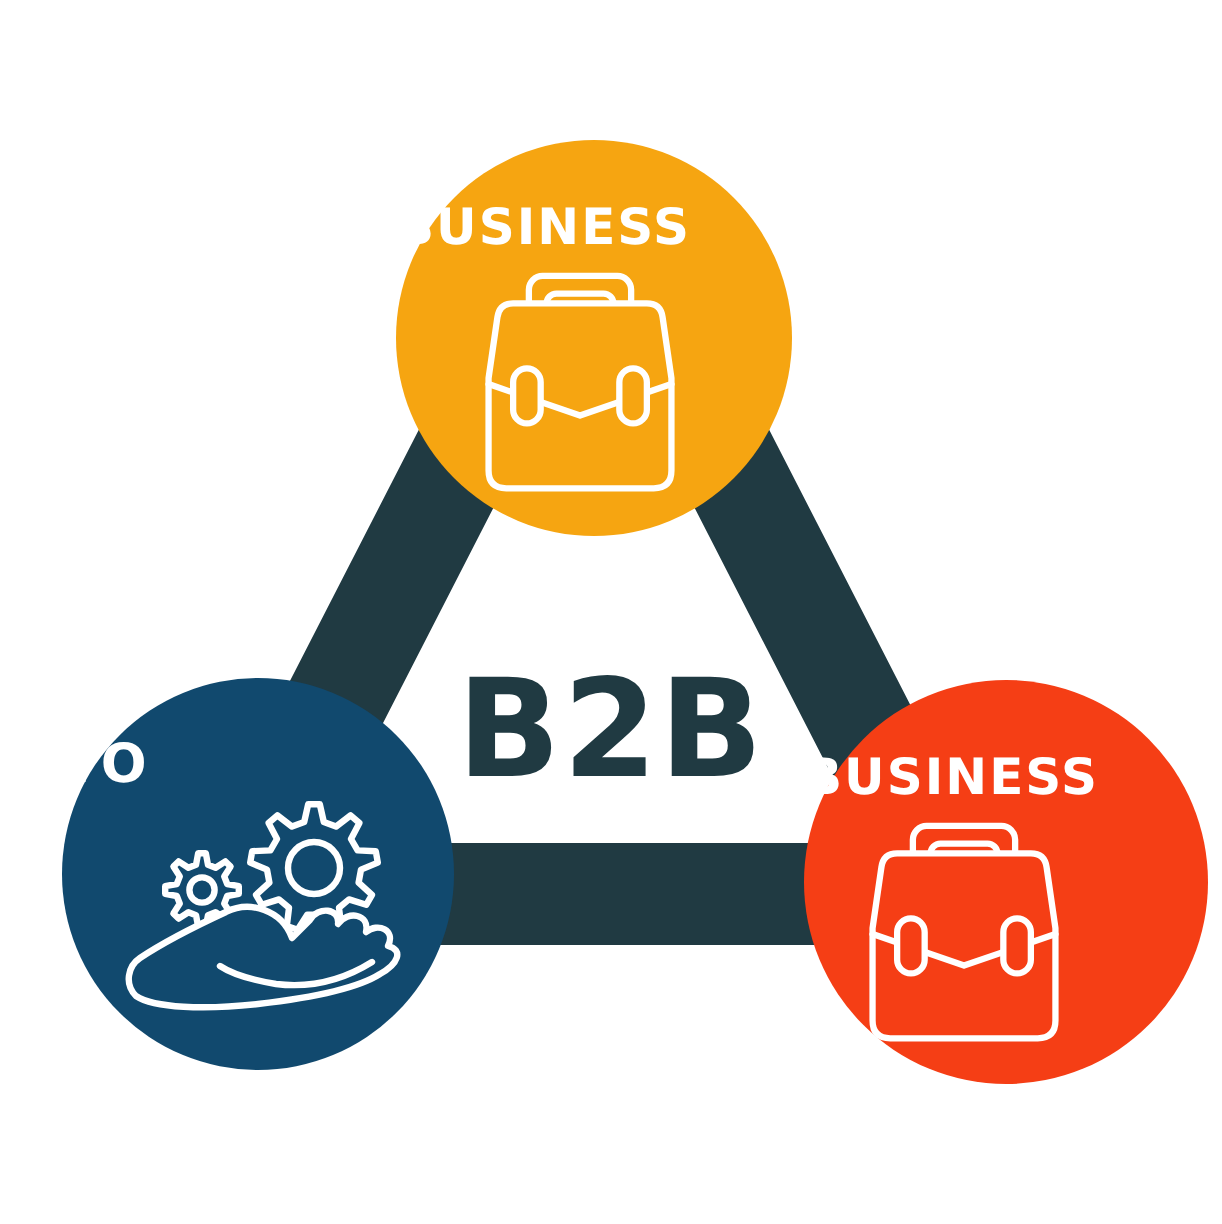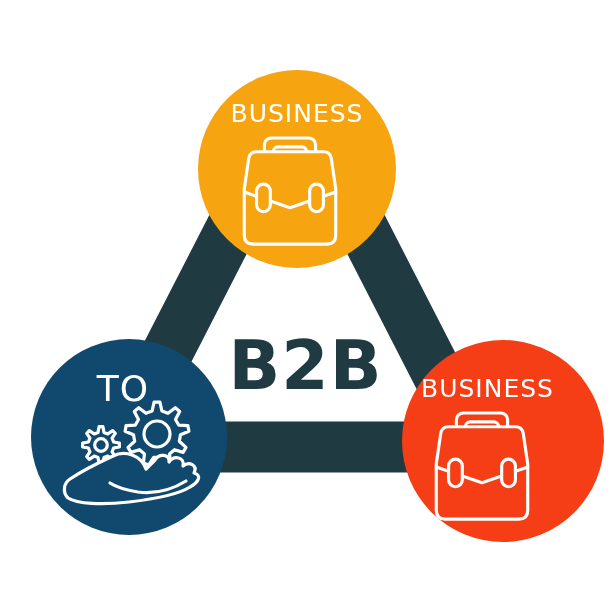--- a/index.html
+++ b/index.html
@@ -10,25 +10,25 @@
   .connector{position:absolute;left:0;top:0;}
   .acronym{
     position:absolute;left:0;top:329px;width:611px;text-align:center;
     font-size:68px;font-weight:bold;letter-spacing:1px;line-height:1.1;
   }
   .node{position:absolute;border-radius:50%;}
   .node-top{left:198px;top:70px;width:198px;height:198px;}
   .node-left{left:31px;top:339px;width:196px;height:196px;}
   .node-right{left:402px;top:340px;width:202px;height:202px;}
   .node-label{
-    position:absolute;left:0;right:0;text-align:center;color:#fff;
-    font-weight:normal;letter-spacing:1px;line-height:1.2;
+    position:absolute;left:0;right:0;color:#fff;
+    font-weight:bold;letter-spacing:1px;line-height:1.2;
   }
   .node-top .node-label{top:29px;font-size:25px;}
-  .node-left .node-label{top:28px;left:0;right:12px;font-size:36px;}
+  .node-left .node-label{top:28px;left:0;right:12px;font-size:27px;}
   .node-right .node-label{top:34px;left:0;right:31px;font-size:25px;}
   .icon{position:absolute;overflow:visible;}
   .icon path,.icon rect,.icon circle,.icon polyline{
     stroke:#fff;stroke-width:3.2;stroke-linejoin:round;stroke-linecap:round;fill:none;
   }
   .icon .fillbg{fill:#000;} 
   .node-top .icon-briefcase{left:33px;top:66px;width:118px;}
   .node-right .icon-briefcase{left:21px;top:71px;width:118px;}
   .node-left .icon-hand-gears{left:31px;top:64px;width:140px;}
 </style>

